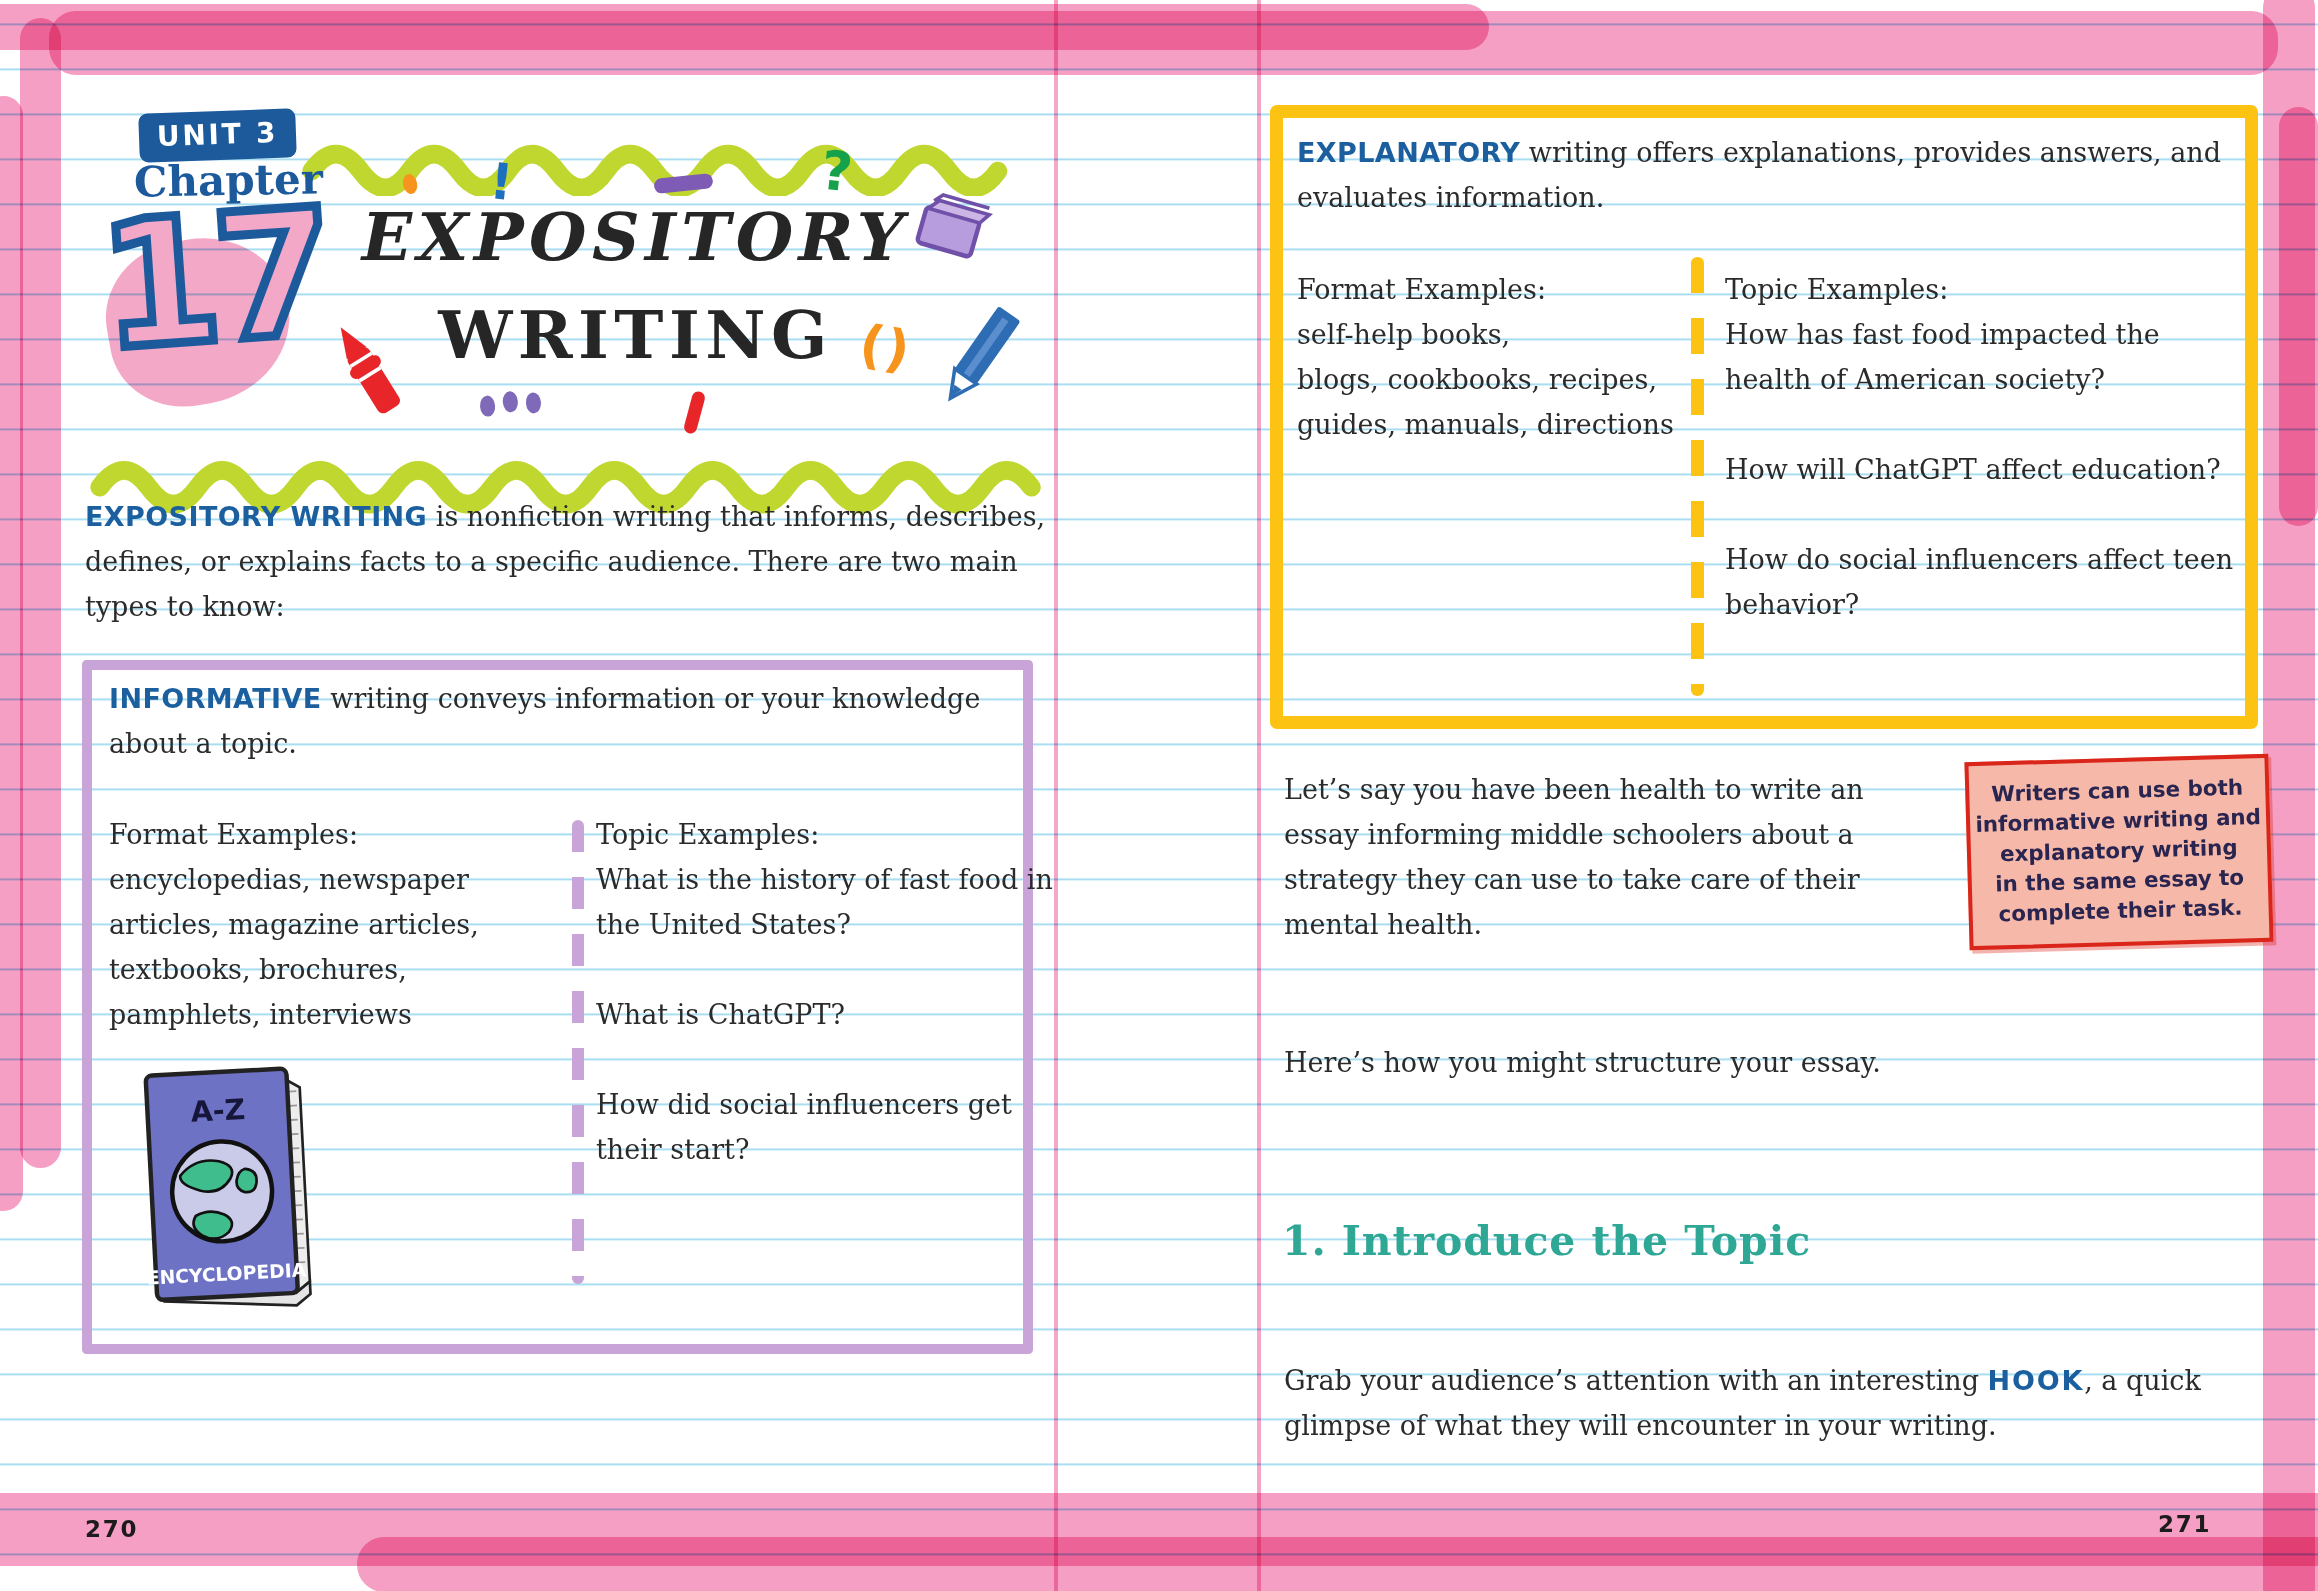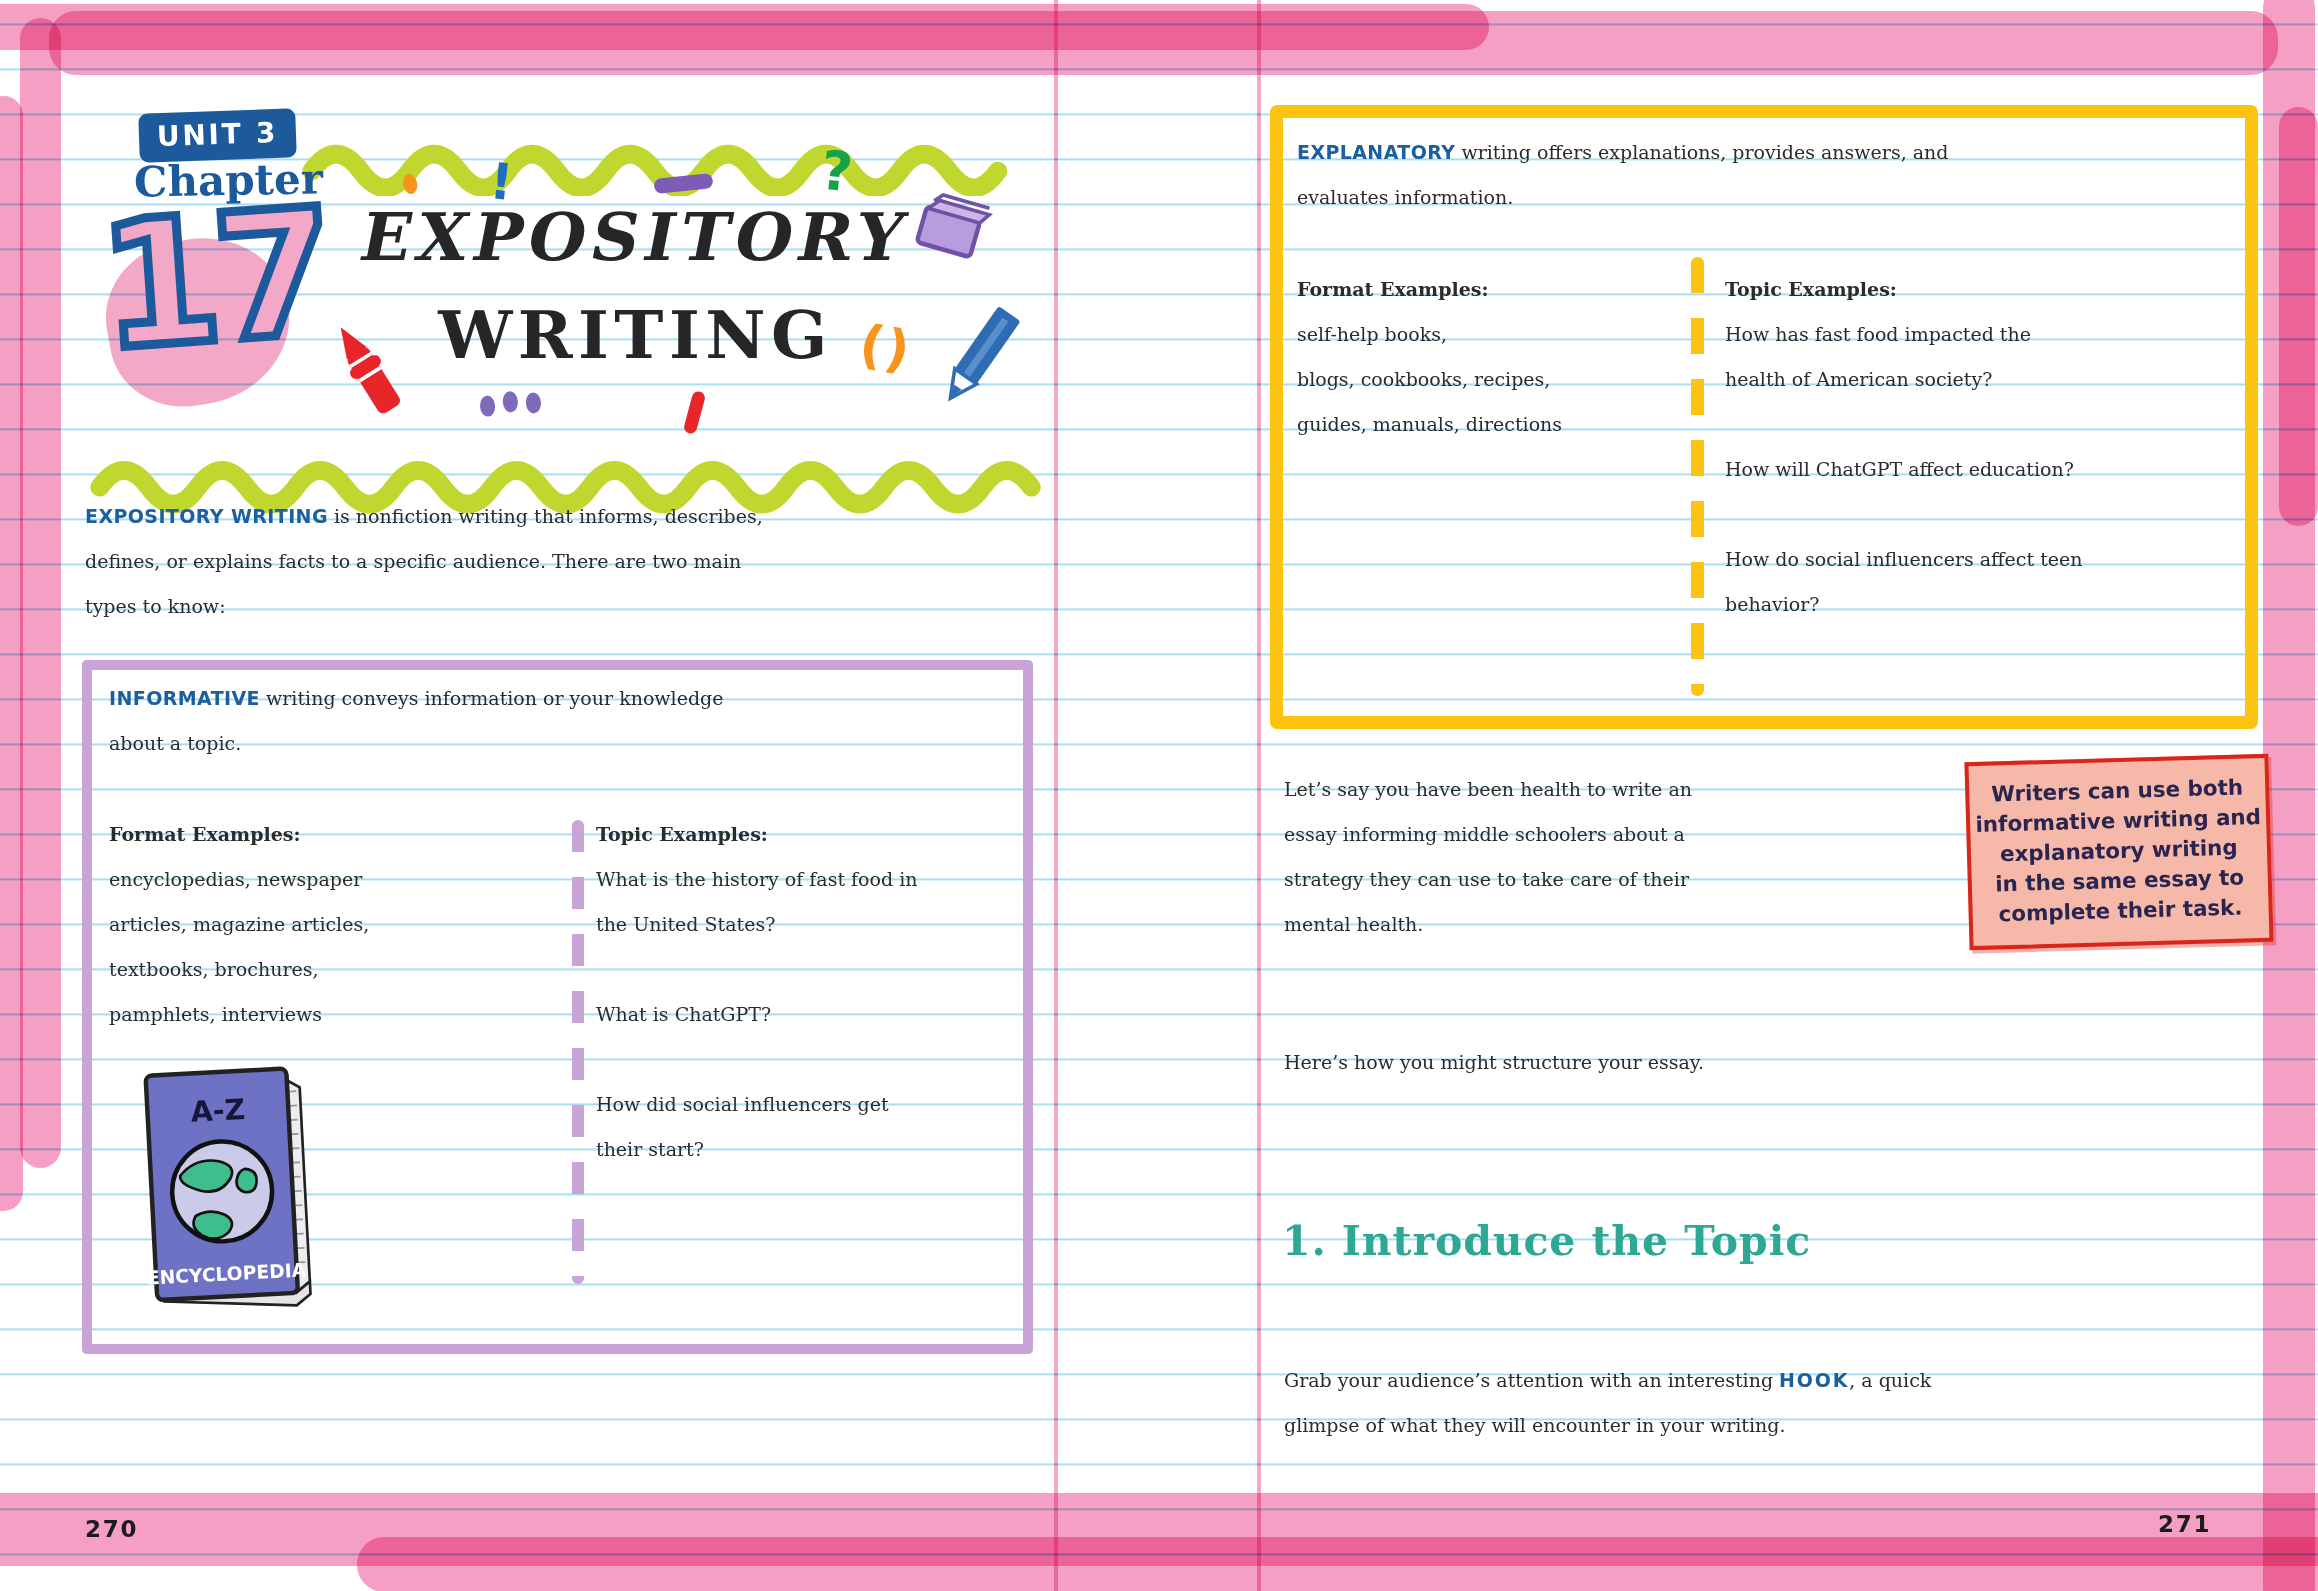--- a/index.html
+++ b/index.html
@@ -6,24 +6,24 @@
   .page{position:relative;width:2319px;height:1592px;background:#ffffff;overflow:hidden;
         font-family:"DejaVu Serif",serif;color:#2b2b2b;}
   .rules{position:absolute;inset:0;z-index:0;
         background:repeating-linear-gradient(to bottom,rgba(0,0,0,0) 0 43px,#a9def2 43px 45px);
         background-position:0 -19.6px;}
   
   .stroke{position:absolute;background:#f59fc4;mix-blend-mode:multiply;border-radius:27px;z-index:1;}
   .mline{position:absolute;top:0;height:100%;width:3.6px;background:#f6a6c8;mix-blend-mode:multiply;z-index:1;}
   
   .abs{position:absolute;z-index:2;}
-  .body30{font-size:19px;line-height:45px;}
+  .body30{font-size:27px;line-height:45px;}
   .bline{height:45px;white-space:nowrap;}
   .kw{font-family:"DejaVu Sans",sans-serif;font-weight:bold;color:#1b5f9f;letter-spacing:0.4px;}
-  .boldhead{font-weight:bold;}
+  .boldhead{font-weight:normal;}
   
   .unit-badge{position:absolute;left:139px;top:111px;background:#1d5a9c;color:#fff;z-index:3;
         font-family:"DejaVu Sans",sans-serif;font-weight:bold;font-size:28px;letter-spacing:2.7px;
         padding:7.1px 18px 9px;border-radius:9px;transform:rotate(-2deg);}
   .chapter-label{position:absolute;left:134px;top:156px;z-index:3;font-weight:bold;font-size:42px;
         color:#1d5a9c;transform:rotate(-1deg);}
   .num-blob{position:absolute;left:107px;top:239px;width:183px;height:165px;background:#f4a8c8;
         border-radius:48% 52% 55% 45%;mix-blend-mode:multiply;transform:rotate(-10deg);z-index:2;}
   .chapter-num{position:absolute;left:100px;top:189px;z-index:3;font-family:"DejaVu Sans",sans-serif;
         font-weight:bold;font-size:174px;line-height:1.05;color:#f4a8c8;letter-spacing:-7.1px;

